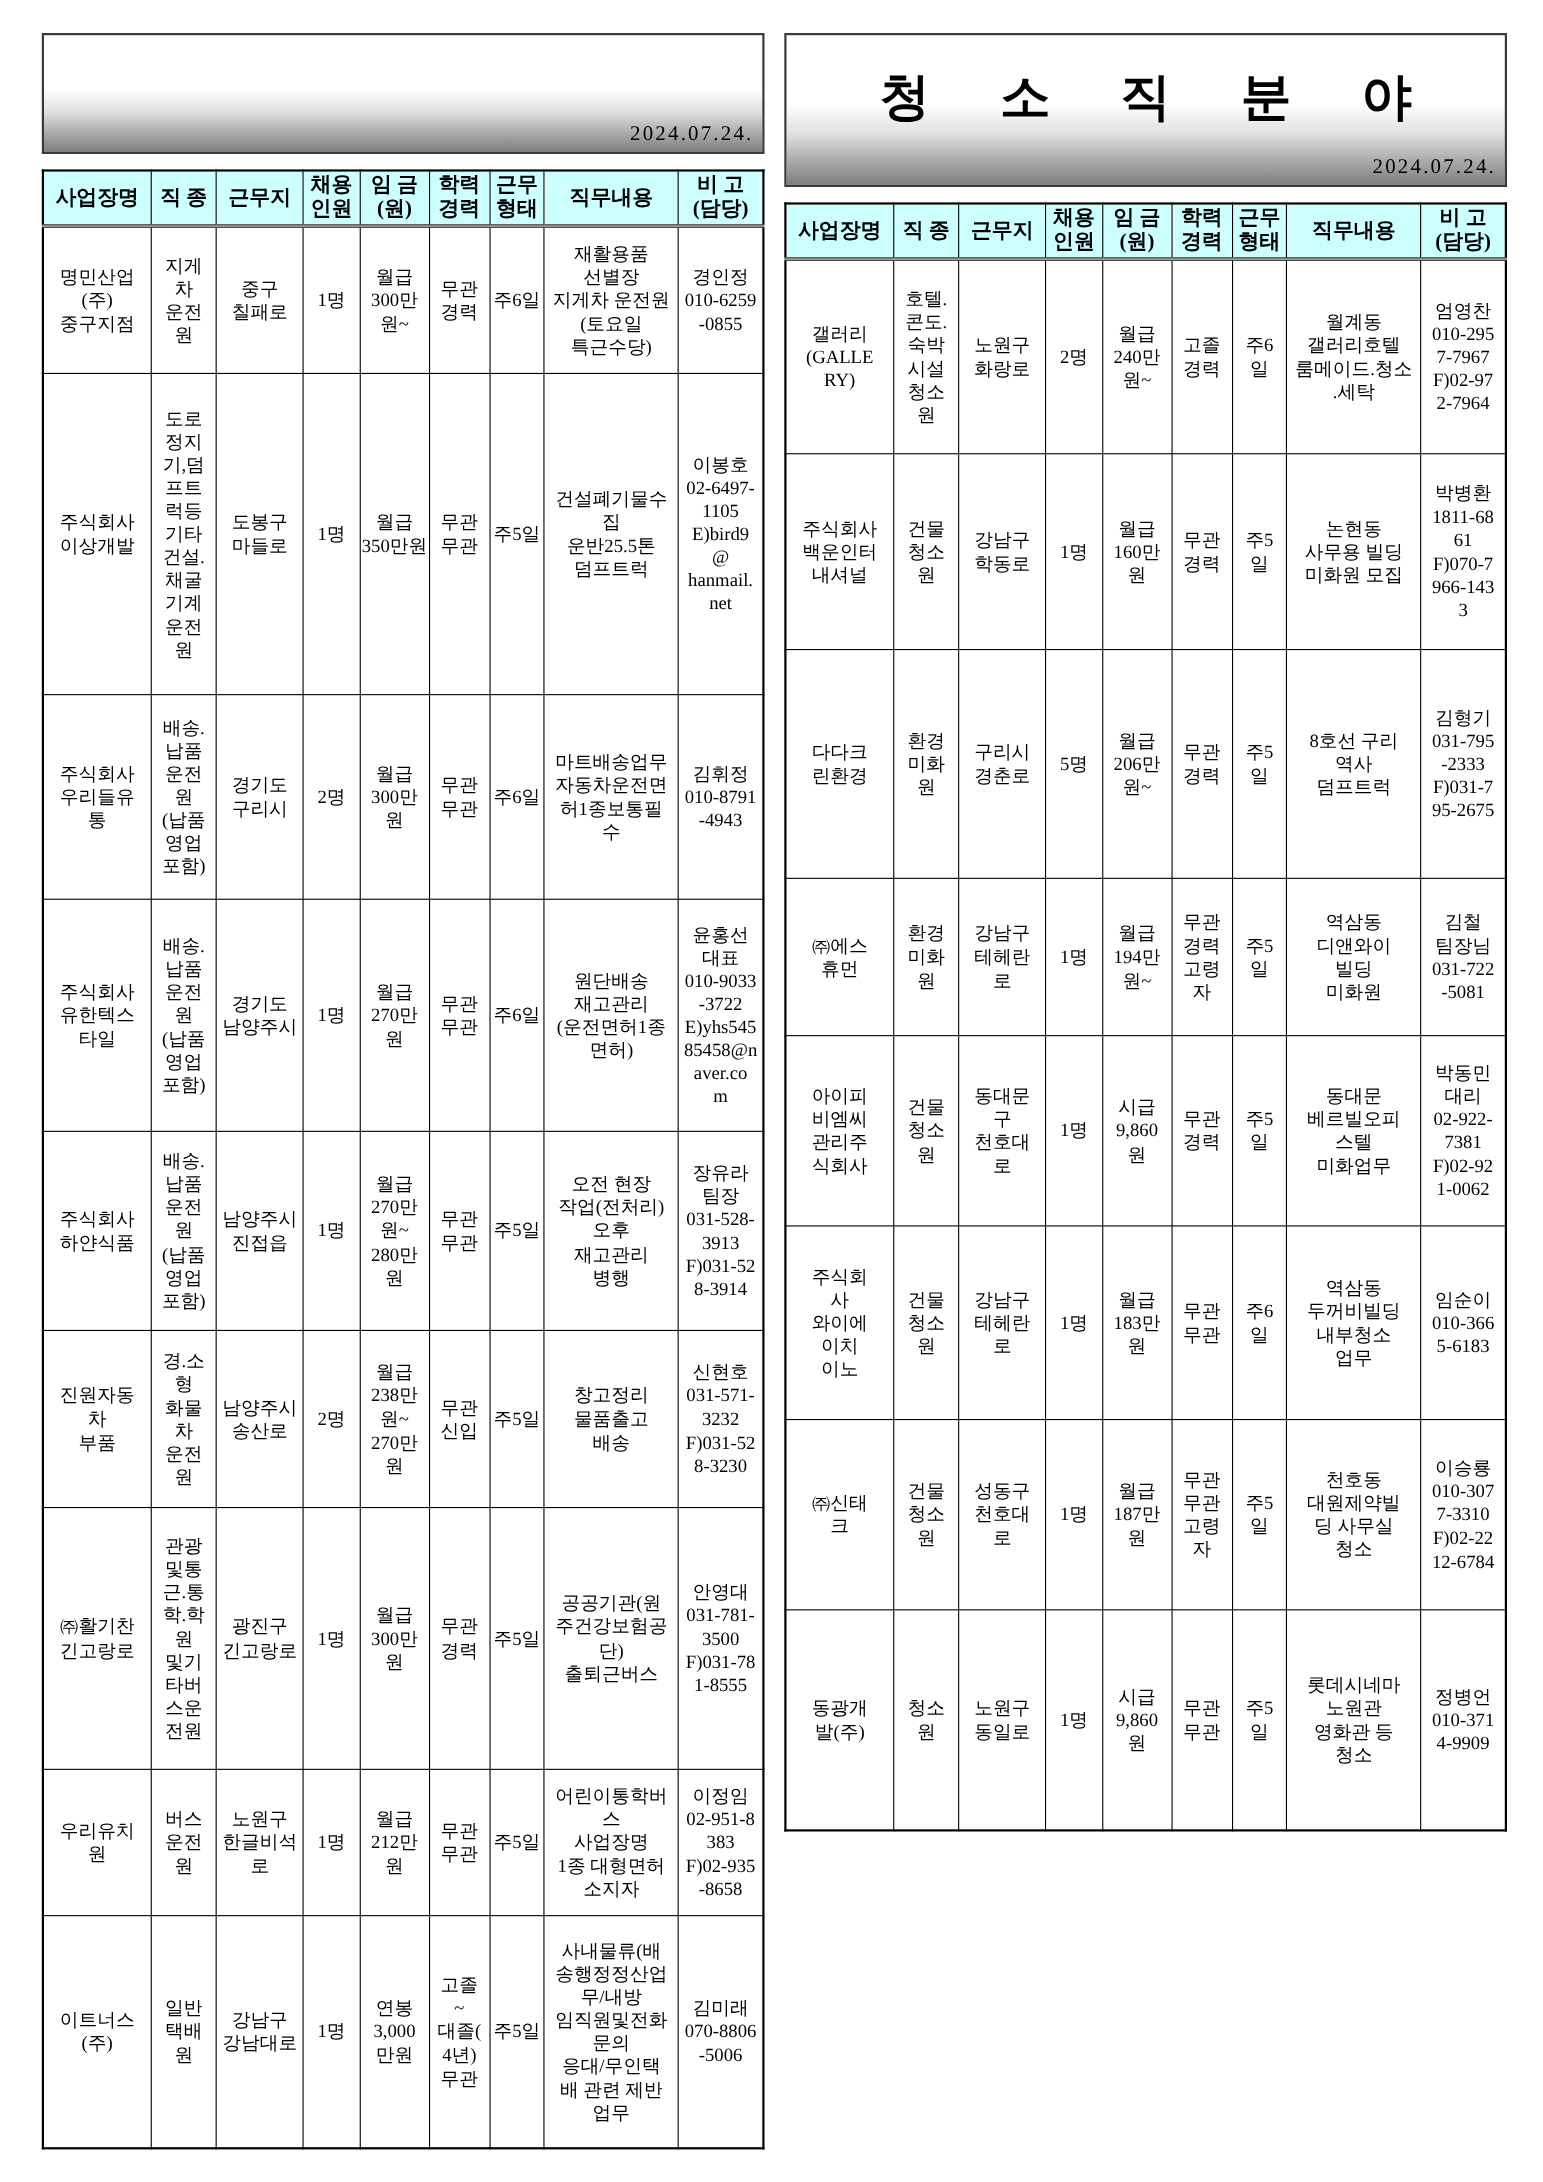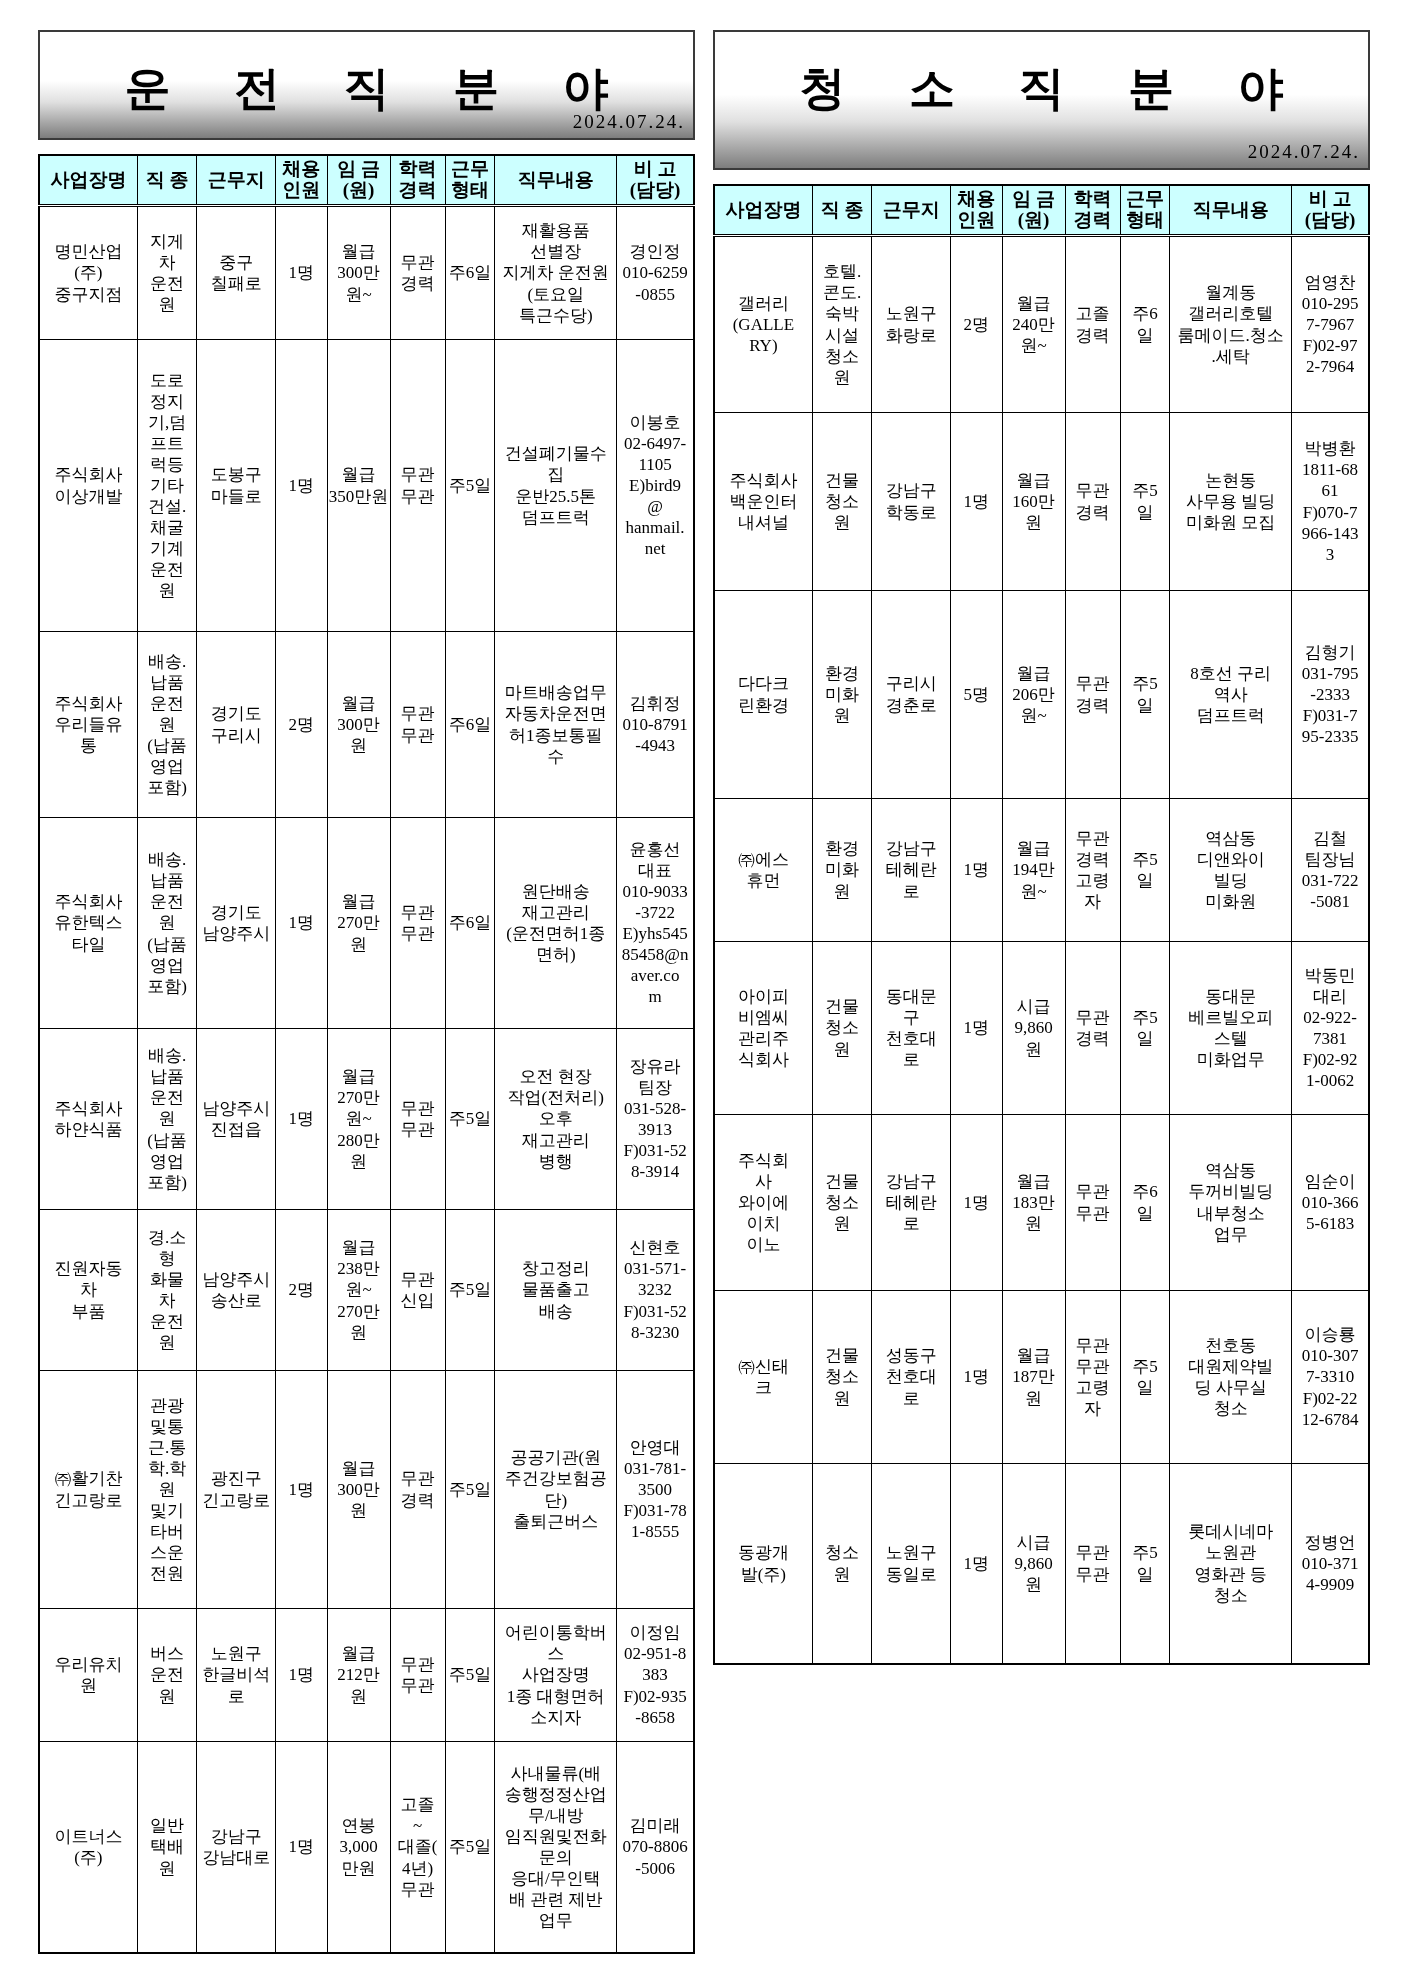--- a/index.html
+++ b/index.html
@@ -91,21 +91,20 @@
   .t-cleaning tbody tr:nth-child(9) td{height:165px}
   .t-cleaning tbody tr:nth-child(10) td{height:178px}
 </style>
 </head>
 <body>
 
 <div class="page">
 
   <section class="panel">
     <div class="title-box">
-      <div class="big-title">운 전 직 분 야</div>
       <div class="date-label">2024.07.24.</div>
     </div>
     <table class="jobs t-driving">
       <colgroup>
         <col class="c0">
           <col class="c1">
           <col class="c2">
           <col class="c3">
           <col class="c4">
         <col class="c5">
@@ -517,21 +516,21 @@
 경력</td>
             <td>주5
 일</td>
             <td>8호선 구리
 역사
 덤프트럭</td>
             <td>김형기
 031-795
 -2333
 F)031-7
-95-2335</td>
+95-2675</td>
           </tr>
           <tr>
             <td>㈜에스
 휴먼</td>
             <td>환경
 미화
 원</td>
             <td>강남구
 테헤란
 로</td>

